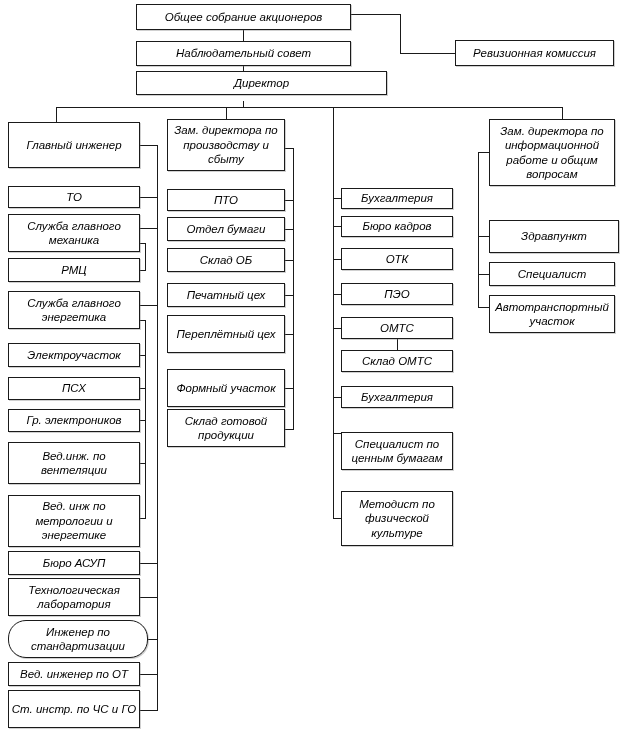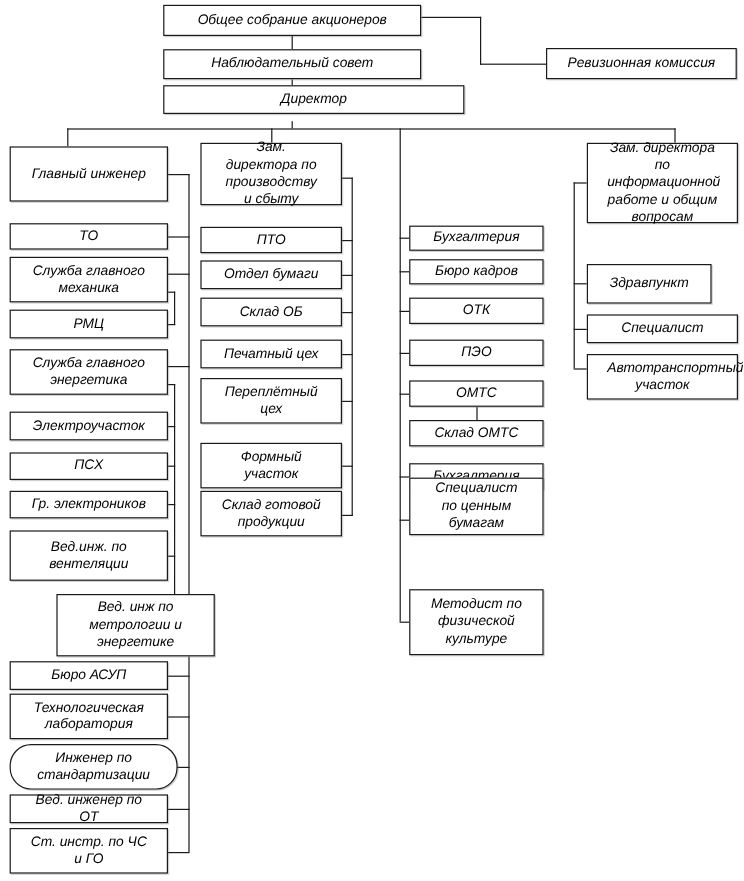--- a/index.html
+++ b/index.html
@@ -21,21 +21,21 @@
     border: 1px solid #1a1a1a;
     background: #ffffff;
     display: flex;
     align-items: center;
     justify-content: center;
     text-align: center;
     font-style: italic;
     font-size: 11.5px;
     line-height: 1.25;
     color: #000000;
-    padding: 1px 16px;
+    padding: 1px 2px;
     z-index: 2;
     box-shadow: 1px 1px 0 rgba(120,120,120,0.35);
   }
   .node span {
     display: block;
     width: 100%;
   }
   .conn {
     position: absolute;
     background: #1a1a1a;
@@ -94,21 +94,21 @@
   </div>
 
   <div class="node" style="left:8px; top:409px; width:132px; height:23px;">
     <span>Гр. электроников</span>
   </div>
 
   <div class="node" style="left:8px; top:442px; width:132px; height:42px;">
     <span>Вед.инж. по вентеляции</span>
   </div>
 
-  <div class="node" style="left:8px; top:495px; width:132px; height:52px;margin-left:39px;">
+  <div class="node" style="left:8px; top:495px; width:132px; height:52px;">
     <span>Вед. инж по метрологии и энергетике</span>
   </div>
 
   <div class="node" style="left:8px; top:551px; width:132px; height:24px;">
     <span>Бюро АСУП</span>
   </div>
 
   <div class="node" style="left:8px; top:578px; width:132px; height:38px;">
     <span>Технологическая лаборатория</span>
   </div>
@@ -178,33 +178,33 @@
   </div>
 
   <div class="node" style="left:341px; top:350px; width:112px; height:22px;">
     <span>Склад ОМТС</span>
   </div>
 
   <div class="node" style="left:341px; top:386px; width:112px; height:22px;">
     <span>Бухгалтерия</span>
   </div>
 
-  <div class="node" style="left:341px; top:398px; width:112px; height:48px;">
+  <div class="node" style="left:341px; top:432px; width:112px; height:38px;">
     <span>Специалист по ценным бумагам</span>
   </div>
 
   <div class="node" style="left:341px; top:491px; width:112px; height:55px;">
     <span>Методист по физической культуре</span>
   </div>
 
   <div class="node" style="left:489px; top:119px; width:126px; height:67px;">
     <span>Зам. директора по информационной работе и общим вопросам</span>
   </div>
 
-  <div class="node" style="left:489px; top:220px; width:104px; height:33px;">
+  <div class="node" style="left:489px; top:220px; width:130px; height:33px;">
     <span>Здравпункт</span>
   </div>
 
   <div class="node" style="left:489px; top:262px; width:126px; height:24px;">
     <span>Специалист</span>
   </div>
 
   <div class="node" style="left:489px; top:295px; width:126px; height:38px;">
     <span>Автотранспортный участок</span>
   </div>

